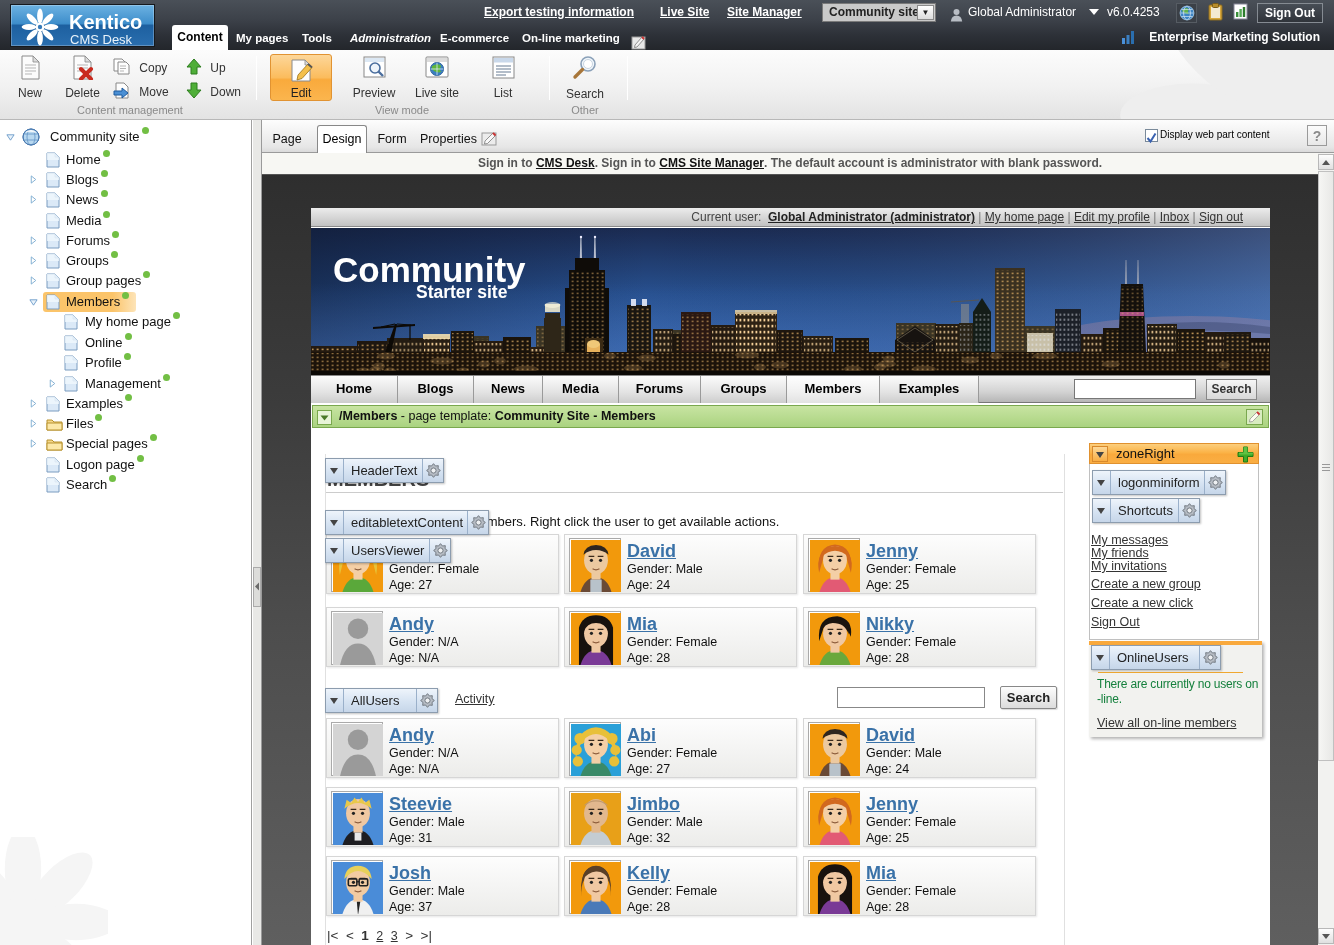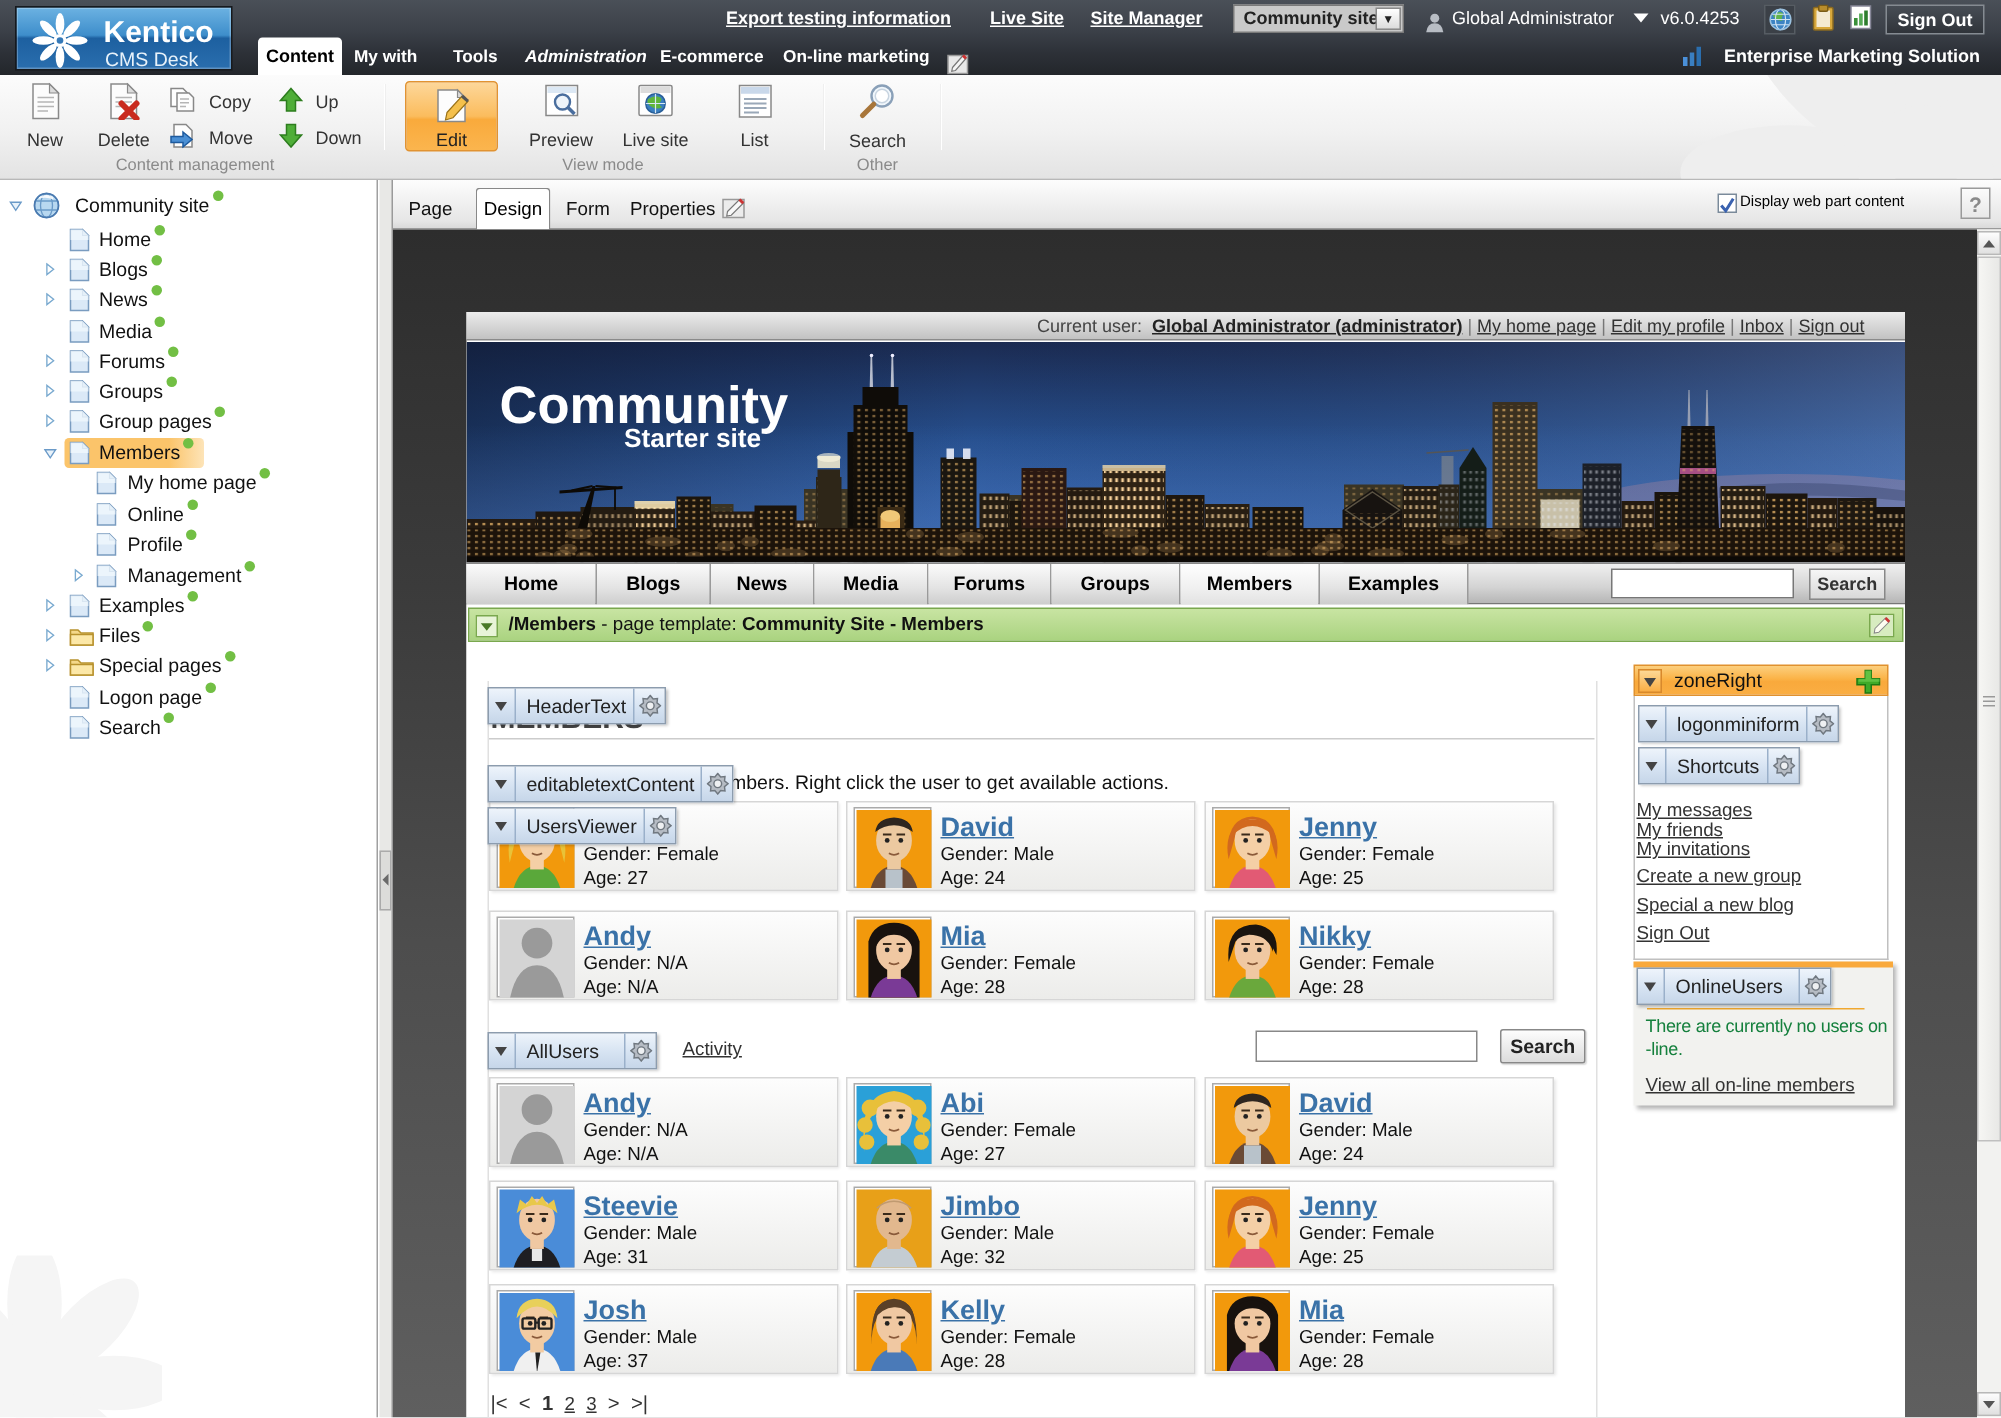--- a/index.html
+++ b/index.html
@@ -125,21 +125,21 @@
   </div>
   <div class="icobox" style="left:1231px;border:none;background:none;width:18px;">
     <svg width="15" height="17" viewBox="0 0 15 17">
         <rect x="1" y="1" width="13" height="15" fill="#fff" stroke="#889"></rect>
         <rect x="3" y="9" width="2.4" height="5" fill="#3a8f3a"></rect>
         <rect x="6.4" y="6" width="2.4" height="8" fill="#55aa55"></rect>
         <rect x="9.8" y="4" width="2.4" height="10" fill="#2d7d2d"></rect>
       </svg>
   </div>
   <div id="signout">Sign Out</div>
-  <div class="ttab" style="left:236px;">My with</div>
+  <div class="ttab" style="left:236px;">My pages</div>
   <div class="ttab" style="left:302px;">Tools</div>
   <div class="ttab" style="left:350px;font-style:italic;">Administration</div>
   <div class="ttab" style="left:440px;">E-commerce</div>
   <div class="ttab" style="left:522px;">On-line marketing</div>
   <svg class="ttab" style="left:631px;top:30px" width="16" height="16" viewBox="0 0 16 16">
       <rect x="1" y="3" width="13" height="12" fill="#e8e8e8" stroke="#999"></rect>
       <path d="M4 11 L11 3 L13 5 L6 13 L3.5 13.5 Z" fill="#f4f4f4" stroke="#777" stroke-width="0.8"></path>
       <path d="M11 3 L13 5" stroke="#c33" stroke-width="2"></path>
     </svg>
   <div id="tab-content">Content</div>
@@ -470,20 +470,21 @@
     </svg>
   <div style="position:absolute;left:883px;top:9px;width:13px;height:13px;background:#fff;border:1px solid #7a8a9a;">
     <svg width="11" height="11" viewBox="0 0 11 11">
         <path d="M1.5 5 L4.5 8.5 L9.5 0.5" stroke="#3a62b0" stroke-width="2" fill="none"></path>
       </svg>
   </div>
   <div style="position:absolute;left:898px;top:9px;font-size:10px;color:#000;">Display web part content</div>
   <div style="position:absolute;left:1045px;top:5px;width:20px;height:21px;background:linear-gradient(#fbfbfb,#e8e8e8);border:1px solid #9a9a9a;text-align:center;line-height:21px;font-size:14px;font-weight:bold;color:#8a8a8a;">?</div>
 </div>
 <div id="design">
+  <div id="signin">Sign in to <b>CMS Desk</b>. Sign in to <b>CMS Site Manager</b>. The default account is administrator with blank password.</div>
   <div id="site">
     <div id="userbar">Current user:&nbsp; <b style="text-decoration:underline;">Global Administrator (administrator)</b> <span style="color:#777">|</span> <span class="slink" style="font-size:12px;">My home page</span> <span style="color:#777">|</span> <span class="slink" style="font-size:12px;">Edit my profile</span> <span style="color:#777">|</span> <span class="slink" style="font-size:12px;">Inbox</span> <span style="color:#777">|</span> <span class="slink" style="font-size:12px;">Sign out</span></div>
     <div id="banner"><svg width="959" height="147" viewBox="0 0 959 147">
 <defs>
 <linearGradient id="sky" x1="0" y1="0" x2="0" y2="1">
  <stop offset="0" stop-color="#1b2b52"></stop>
               <stop offset="0.45" stop-color="#27508f"></stop>
  <stop offset="0.8" stop-color="#3463ab"></stop>
               <stop offset="1" stop-color="#3f6cb3"></stop>
 </linearGradient>
@@ -1019,21 +1020,21 @@
           <svg width="15" height="15" viewBox="0 0 14 14" style="position:absolute;left:3px;top:4px">
             <path d="M13.4 7.0 L11.2 8.8 L11.5 11.5 L8.8 11.2 L7.0 13.4 L5.2 11.2 L2.5 11.5 L2.8 8.8 L0.6 7.0 L2.8 5.2 L2.5 2.5 L5.2 2.8 L7.0 0.6 L8.8 2.8 L11.5 2.5 L11.2 5.2 Z" fill="#b6bcc4" stroke="#707880" stroke-width=".9"></path>
             <circle cx="7" cy="7" r="2.4" fill="#eef0f2" stroke="#707880" stroke-width=".9"></circle>
           </svg>
         </span>
     </div>
     <a class="slink" style="position:absolute;left:780px;top:325px;">My messages</a>
     <a class="slink" style="position:absolute;left:780px;top:338px;">My friends</a>
     <a class="slink" style="position:absolute;left:780px;top:351px;">My invitations</a>
     <a class="slink" style="position:absolute;left:780px;top:369px;">Create a new group</a>
-    <a class="slink" style="position:absolute;left:780px;top:388px;">Special a new blog</a>
+    <a class="slink" style="position:absolute;left:780px;top:388px;">Create a new click</a>
     <a class="slink" style="position:absolute;left:780px;top:407px;">Sign Out</a>
     <div style="position:absolute;left:778px;top:433px;width:173px;height:96px;background:#f2f2ef;border-top:4px solid #f9a93c;box-shadow:2px 2px 3px rgba(0,0,0,.3);"></div>
     <div class="wp" style="left:780px;top:437px;width:130px;z-index:2;">
       <div class="dd">
           <div class="tri"></div>
         </div>
       <span class="nm">OnlineUsers</span>
       <span class="gear">
           <svg width="15" height="15" viewBox="0 0 14 14" style="position:absolute;left:3px;top:4px">
             <path d="M13.4 7.0 L11.2 8.8 L11.5 11.5 L8.8 11.2 L7.0 13.4 L5.2 11.2 L2.5 11.5 L2.8 8.8 L0.6 7.0 L2.8 5.2 L2.5 2.5 L5.2 2.8 L7.0 0.6 L8.8 2.8 L11.5 2.5 L11.2 5.2 Z" fill="#b6bcc4" stroke="#707880" stroke-width=".9"></path>

